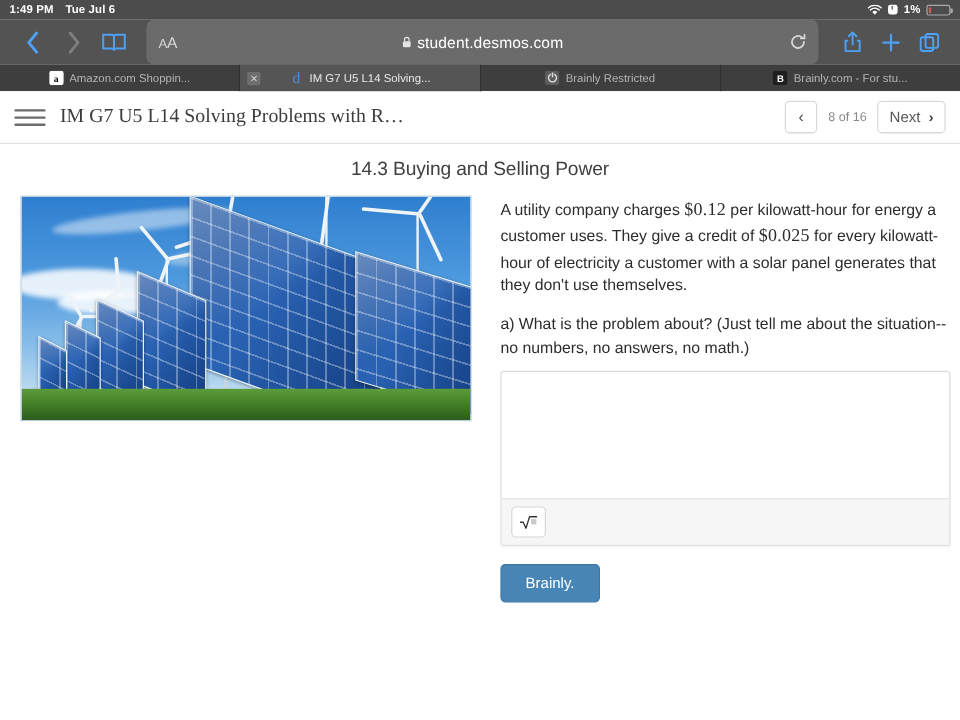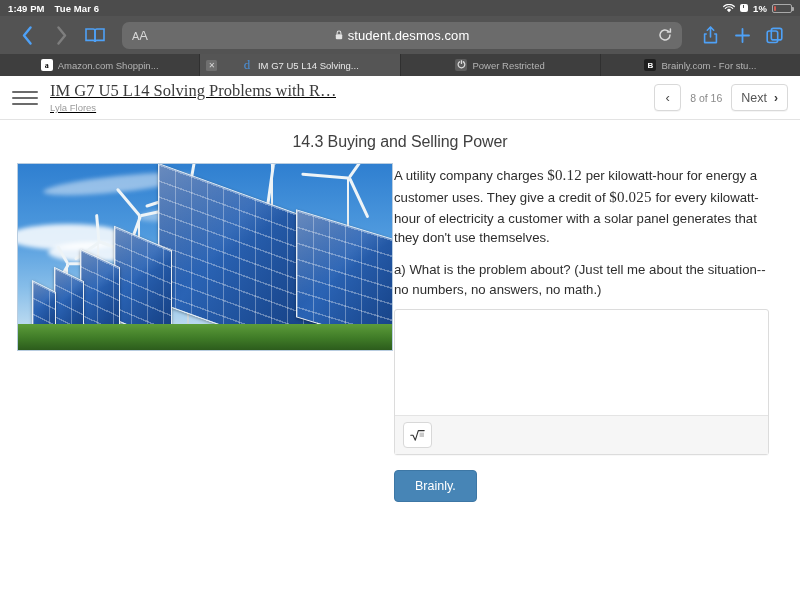--- a/index.html
+++ b/index.html
@@ -64,21 +64,21 @@
   }
   .chev { width: 11px; height: 19px; }
   .chev path { fill: none; stroke-width: 2.4; stroke-linecap: round; stroke-linejoin: round; }
   .chev-active path { stroke: #4ea1f7; }
   .chev-dim path { stroke: #7e7e7e; }
   .book-icon { width: 20px; height: 16px; }
   .book-icon path { fill: none; stroke: #4ea1f7; stroke-width: 1.6; }
 
   .urlbar {
     flex: 1;
-    height: 27px;
+    height: 38px;
     margin: 0 12px 0 10px;
     background: #6b6b6b;
     border-radius: 7px;
     display: flex;
     align-items: center;
     padding: 0 10px;
     position: relative;
   }
   .aa-text {
     color: #d8d8d8;
@@ -166,21 +166,21 @@
     display: flex;
     align-items: center;
     padding: 0 12px;
   }
   .hamburger {
     width: 26px; height: 26px;
     display: flex; flex-direction: column; justify-content: center; gap: 4px;
     cursor: pointer; flex: none; margin-right: 12px;
   }
   .hamburger span { display: block; height: 2px; background: #6b6b6b; border-radius: 1px; }
-  .head-titles { display: flex; flex-direction: column; justify-content: center; min-width: 0; text-decoration: underline; }
+  .head-titles { display: flex; flex-direction: row; justify-content: center; min-width: 0; }
   .head-title {
     font-family: "Liberation Serif", serif;
     font-size: 16.5px;
     color: #3c3c3c;
     line-height: 1.15;
     white-space: nowrap;
     overflow: hidden;
   }
   .head-sub {
     font-size: 9.5px;
@@ -218,21 +218,21 @@
   .screen-title {
     text-align: center;
     font-size: 16px;
     color: #404040;
     padding: 13px 0 12px;
     letter-spacing: -0.1px;
   }
   .content {
     display: flex;
     padding: 0 17px;
-    gap: 1px;
+    gap: 24px;
     align-items: flex-start;
   }
   .left-col { width: 376px; flex: none; }
   .right-col { flex: 1; padding-top: 2px; }
 
   
   .photo {
     width: 376px; height: 188px;
     border: 1px solid #b9cde0;
     position: relative;
@@ -347,21 +347,21 @@
     cursor: pointer;
     font-family: "Liberation Sans", sans-serif;
   }
 </style>
 </head>
 <body>
 
 <div class="statusbar">
   <div class="status-left">
     <span>1:49 PM</span>
-    <span>Tue Mar 6</span>
+    <span>Tue Jul 6</span>
   </div>
   <div class="status-right">
     <span class="wifi-icon">
       <svg width="12" height="9" viewBox="0 0 12 9">
           <path d="M6 8.2 L3.9 5.9 a3 3 0 0 1 4.2 0 Z" fill="#fff"></path>
           <path d="M2.3 4.3 a5.2 5.2 0 0 1 7.4 0" fill="none" stroke="#fff" stroke-width="1.2" stroke-linecap="round"></path>
           <path d="M0.7 2.5 a7.6 7.6 0 0 1 10.6 0" fill="none" stroke="#fff" stroke-width="1.2" stroke-linecap="round"></path>
         </svg>
     </span>
     <span class="alarm-icon"></span>
@@ -438,21 +438,21 @@
     <span class="tab-close">✕</span>
     <div class="tab-inner">
       <span class="favicon fav-desmos">d</span>
       <span class="tab-label">IM G7 U5 L14 Solving...</span>
     </div>
   </div>
 
   <div class="tab">
     <div class="tab-inner">
       <span class="favicon fav-power">⏻</span>
-      <span class="tab-label">Power Restricted</span>
+      <span class="tab-label">Brainly Restricted</span>
     </div>
   </div>
 
 
   <div class="tab">
     <div class="tab-inner">
       <span class="favicon fav-brainly">B</span>
       <span class="tab-label">Brainly.com - For stu...</span>
     </div>
   </div>
@@ -460,21 +460,20 @@
 </div>
 
 <div class="deshead">
   <div class="hamburger">
     <span></span>
       <span></span>
       <span></span>
   </div>
   <div class="head-titles">
     <div class="head-title">IM G7 U5 L14 Solving Problems with R…</div>
-    <div class="head-sub">Lyla Flores</div>
   </div>
   <div class="head-nav">
     <div class="navsq">‹</div>
     <div class="page-count">8 of 16</div>
     <div class="next-btn">
       <span>Next</span>
       <span class="arrow">›</span>
     </div>
   </div>
 </div>

